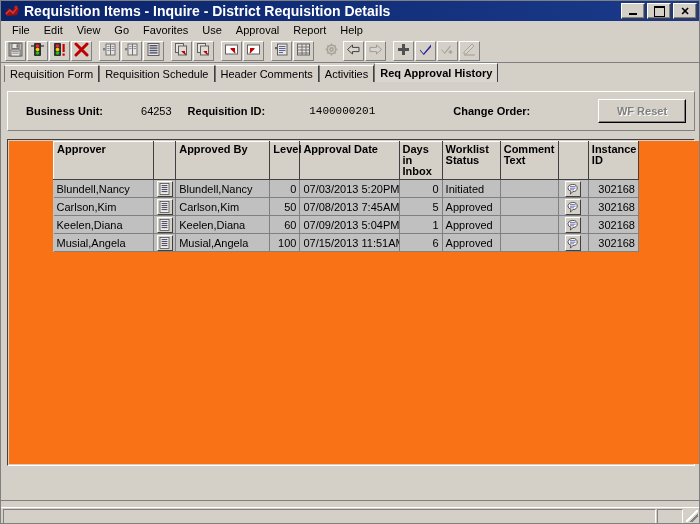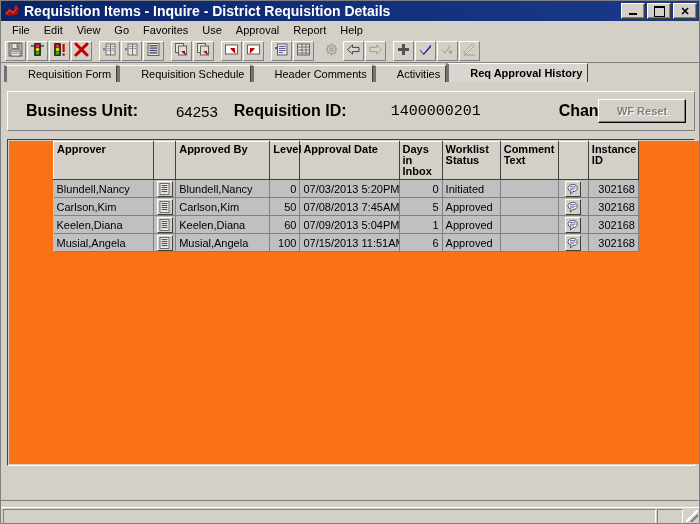--- a/index.html
+++ b/index.html
@@ -143,26 +143,26 @@
   .tabstrip:after {
     content: "";
     position: absolute;
     left: 0; right: 0; bottom: 0;
     height: 1px;
     background: #d4d0c8;
   }
   .tab {
     font-size: 11px;
     color: #000000;
-    padding: 2px 5px 2px 21px;
+    padding: 2px 5px 2px 5px;
     height: 17px;
     box-sizing: border-box;
     background: #d4d0c8;
     border-top: 1px solid #ffffff;
-    border-left: 3px solid #737373;
+    border-left: 1px solid #737373;
     border-right: 1px solid #404040;
     margin-right: 0px;
     white-space: nowrap;
     line-height: 13px;
     position: relative;
     z-index: 1;
   }
   .tab.active {
     background: #d9d6cf;
     height: 19px;
@@ -192,27 +192,27 @@
     border-left: 1px solid #ffffff;
     border-right: 1px solid #808080;
     border-bottom: 1px solid #808080;
     box-sizing: border-box;
     display: flex;
     align-items: center;
     position: relative;
     margin-bottom: 8px;
   }
   .hdr-label {
-    font-size: 16px;
+    font-size: 11px;
     font-weight: bold;
     color: #000000;
     white-space: nowrap;
   }
   .hdr-value {
-    font-size: 15px;
+    font-size: 11px;
     color: #000000;
     white-space: nowrap;
   }
   .wf-reset {
     position: absolute;
     right: 8px;
     top: 7px;
     width: 88px;
     height: 24px;
     background: #d4d0c8;

